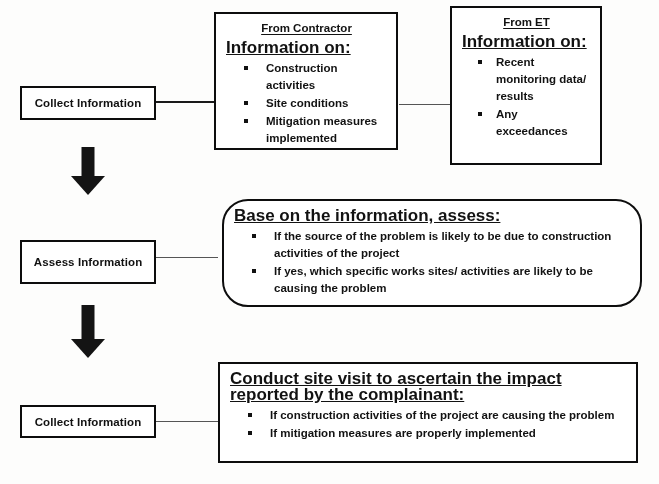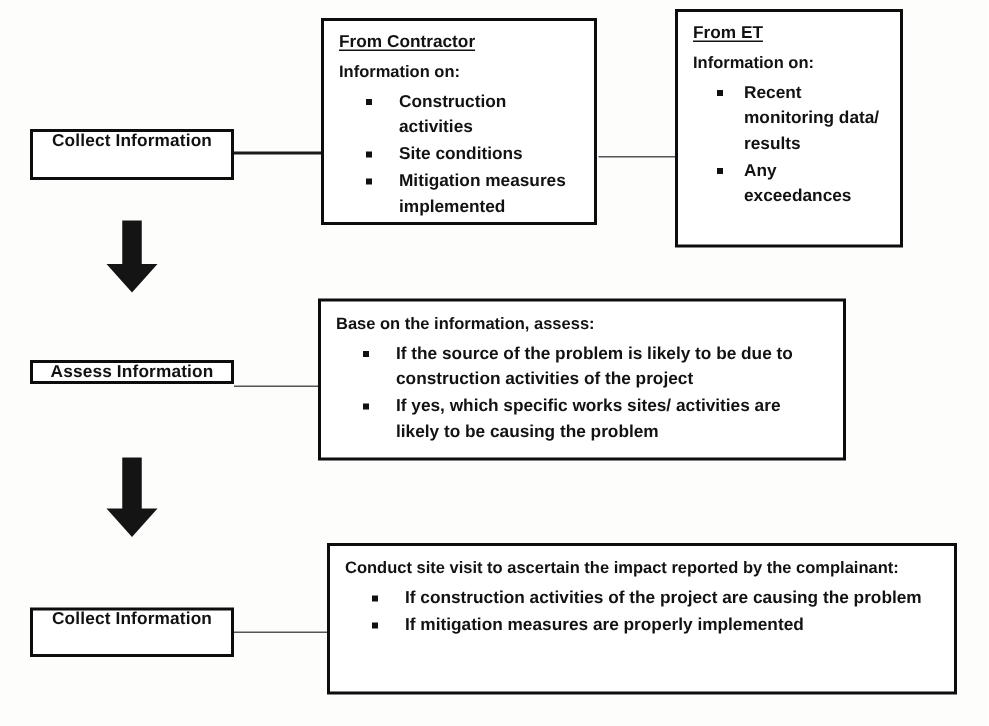--- a/index.html
+++ b/index.html
@@ -19,20 +19,21 @@
 
   
   .box {
     position: absolute;
     box-sizing: border-box;
     background: #ffffff;
     border: 2.5px solid #0d0d0d;
   }
   .stage-box {
     display: flex;
+    align-items: center;
     justify-content: center;
     border-width: 2.5px;
   }
   .stage-label {
     font-size: 11.5px;
     font-weight: 600;
     letter-spacing: 0.1px;
     color: #111111;
     white-space: nowrap;
   }
@@ -41,33 +42,34 @@
     padding: 7px 9px 7px 10px;
   }
   .detail-head {
     font-size: 11.5px;
     font-weight: 700;
     line-height: 15px;
     margin: 0 0 2px 0;
     color: #121212;
   }
   .detail-head.centered {
-    text-align: left;
+    text-align: center;
     margin-bottom: 4px;
   }
   .detail-head.underlined {
     text-decoration: underline;
     text-underline-offset: 2px;
   }
   .detail-intro {
-    font-size: 11px;
+    font-size: 17px;
     font-weight: 600;
     line-height: 16px;
     margin: 0 0 2px 0;
     color: #121212;
+    text-decoration: underline;
   }
   ul.bullets {
     list-style: none;
     margin: 4px;
     padding: 0;
   }
   ul.bullets li {
     position: relative;
     font-size: 11.5px;
     font-weight: 600;
@@ -157,27 +159,27 @@
       <li>Recent monitoring data/ results</li>
       <li>Any exceedances</li>
     </ul>
   </div>
 
   <div class="arrow" style="left:64px; top:147px; width:48px; height:48px;">
     <div class="shaft" style="height:30px;"></div>
     <div class="head"></div>
   </div>
 
-  <div class="box stage-box" style="left:20px; top:240px; width:136px; height:16px;">
+  <div class="box stage-box" style="left:20px; top:240px; width:136px; height:44px;">
     <span class="stage-label">Assess Information</span>
   </div>
 
   <div class="hline faint" style="left:156px; top:257px; width:62px;"></div>
 
-  <div class="box detail-box" style="left:212px; top:199px; width:352px; height:108px;">
+  <div class="box detail-box" style="left:222px; top:199px; width:420px; height:108px;border-radius:26px;">
     <div class="detail-intro">Base on the information, assess:</div>
     <ul class="bullets">
       <li>If the source of the problem is likely to be due to construction activities of the project</li>
       <li>If yes, which specific works sites/ activities are likely to be causing the problem</li>
     </ul>
   </div>
 
   <div class="arrow" style="left:64px; top:305px; width:48px; height:53px;">
     <div class="shaft" style="height:35px;"></div>
     <div class="head"></div>

